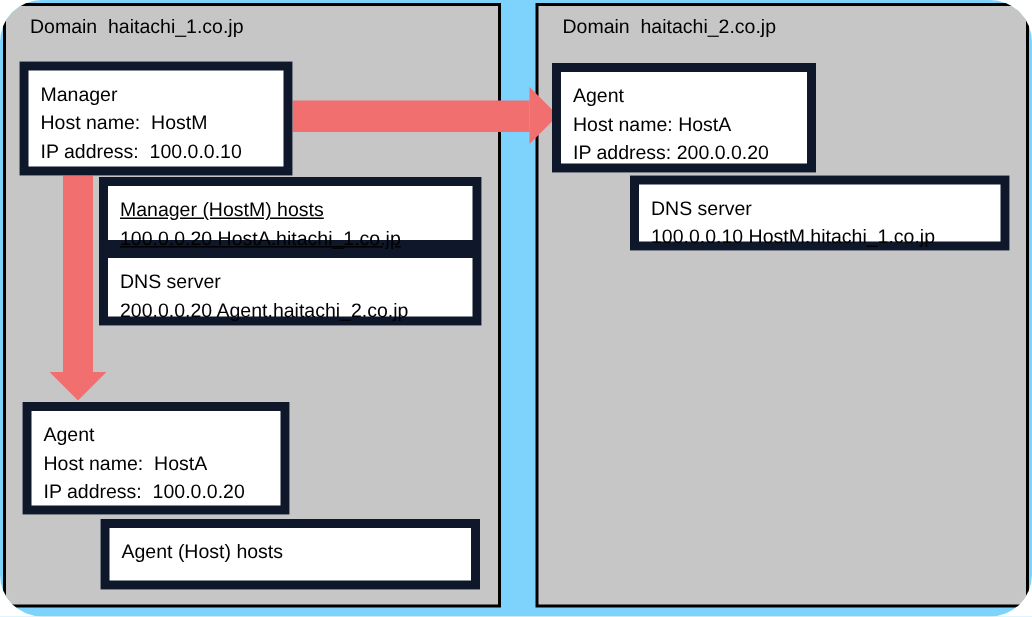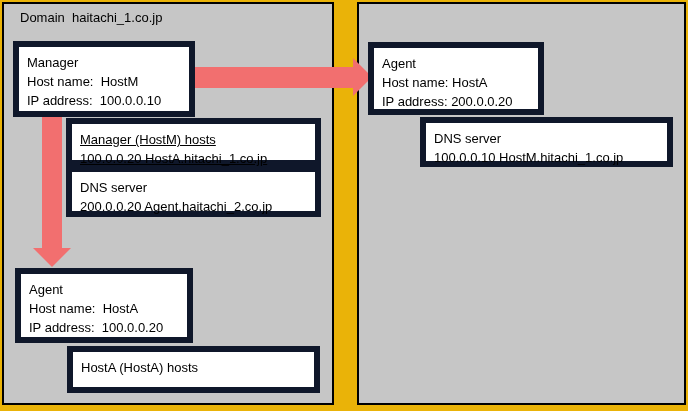--- a/index.html
+++ b/index.html
@@ -1,19 +1,19 @@
 <!DOCTYPE html>
 <html><head>
 <meta charset="utf-8">
 <style>
   html,body{margin:0;padding:0;background:#ffffff;}
   #stage{
     position:relative;width:688px;height:411px;overflow:hidden;
     font-family:"Liberation Sans","DejaVu Sans",sans-serif;
-    font-size:13px;color:#000;background:#eab308;
+    font-size:13px;color:#000;background:#7dd3fc;border-radius:28px;
   }
   .domain{
     position:absolute;background:#c6c6c6;border:2px solid #000;box-sizing:border-box;
   }
   .domain-title{position:absolute;white-space:pre;}
   .wbox{
     position:absolute;background:#ffffff;border:6px solid #0f172a;box-sizing:border-box;
     padding:6px 0 0 8px;line-height:19px;
   }
   .wbox div{white-space:pre;}
@@ -30,20 +30,21 @@
 </style>
 </head>
 <body>
 
 <div id="stage">
 
   <div class="domain" style="left:2px;top:2px;width:332px;height:403px;"></div>
   <div class="domain-title" style="left:20px;top:10px;">Domain  haitachi_1.co.jp</div>
 
   <div class="domain" style="left:357px;top:2px;width:329px;height:403px;"></div>
+  <div class="domain-title" style="left:375px;top:10px;">Domain  haitachi_2.co.jp</div>
 
   <div class="arrow-shaft" style="left:42px;top:117px;width:20px;height:131px;"></div>
   <div class="arrow-head down" style="left:33px;top:248px;"></div>
 
   <div class="arrow-shaft" style="left:195px;top:67px;width:158px;height:21px;"></div>
   <div class="arrow-head right" style="left:353px;top:58px;"></div>
 
   <div class="wbox" style="left:13px;top:41px;width:182px;height:76px;">
     <div>Manager</div>
     <div>Host name:  HostM</div>
@@ -60,21 +61,21 @@
     <div>200.0.0.20 Agent.haitachi_2.co.jp</div>
   </div>
 
   <div class="wbox" style="left:15px;top:268px;width:178px;height:75px;">
     <div>Agent</div>
     <div>Host name:  HostA</div>
     <div>IP address:  100.0.0.20</div>
   </div>
 
   <div class="wbox" style="left:67px;top:346px;width:253px;height:47px;">
-    <div>HostA (HostA) hosts</div>
+    <div>Agent (Host) hosts</div>
   </div>
 
   <div class="wbox" style="left:368px;top:42px;width:176px;height:73px;">
     <div>Agent</div>
     <div>Host name: HostA</div>
     <div>IP address: 200.0.0.20</div>
   </div>
 
   <div class="wbox" style="left:420px;top:117px;width:253px;height:50px;">
     <div>DNS server</div>

